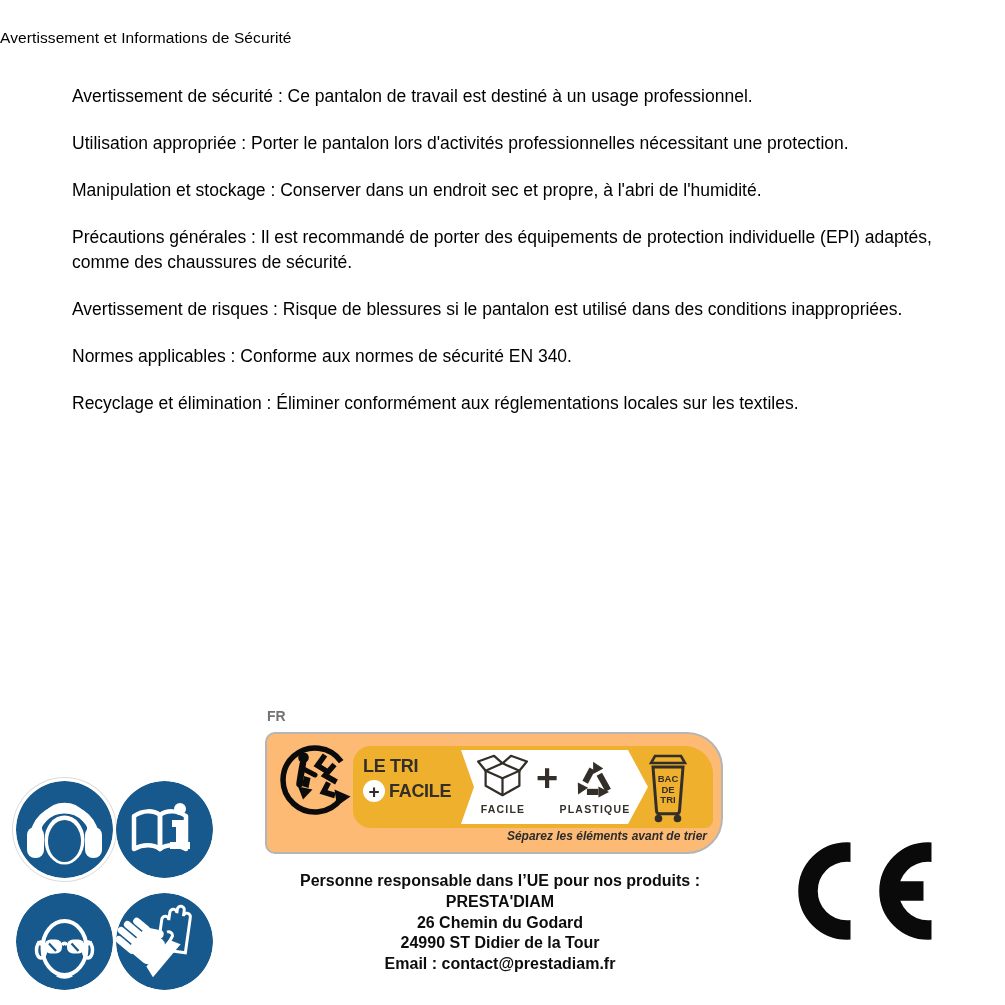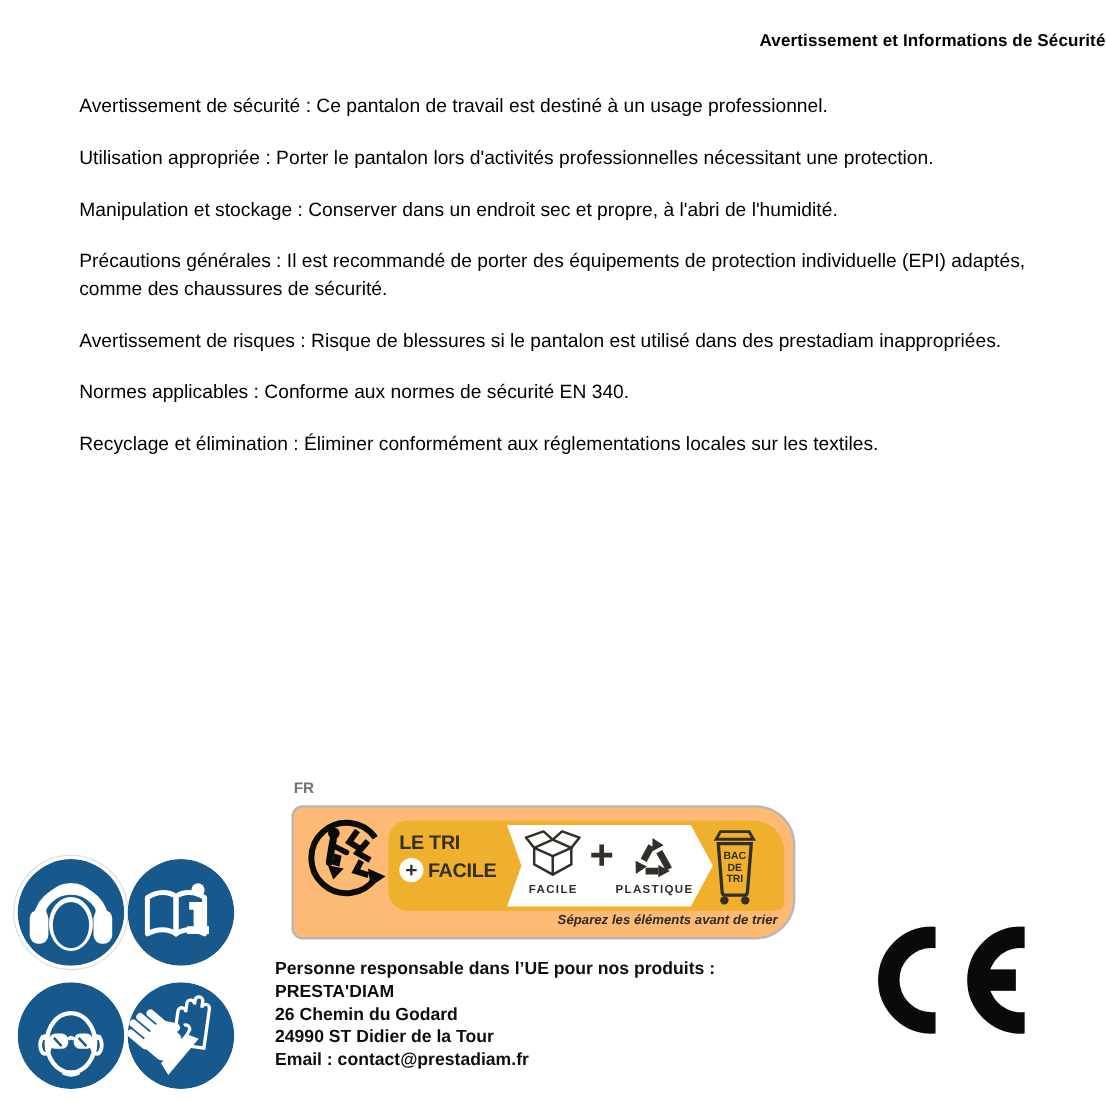--- a/index.html
+++ b/index.html
@@ -1,19 +1,19 @@
 <!DOCTYPE html>
 <html><head>
 <meta charset="utf-8">
 <style>
   html,body{margin:0;padding:0;background:#fff;}
   #page{position:relative;width:1005px;height:1005px;background:#fff;overflow:hidden;
         font-family:"Liberation Sans","DejaVu Sans",sans-serif;color:#000;}
-  .title{position:absolute;top:29px;left:0;width:100%;text-align:right;
-         font-size:15.5px;font-weight:700;letter-spacing:.1px;}
+  .title{position:absolute;top:29px;left:0;width:100%;text-align:left;
+         font-size:15.5px;font-weight:400;letter-spacing:.1px;}
   .content{position:absolute;top:84px;left:72px;width:880px;}
   .content p{margin:0 0 22px 0;font-size:17.5px;line-height:25px;font-weight:400;}
   
   .fr-label{position:absolute;left:267px;top:708px;font-size:14px;font-weight:700;color:#737373;}
   .tri-box{position:absolute;left:265px;top:732px;width:458px;height:122px;background:#fdba74;
            border:2px solid #b5b5b5;border-radius:10px 36px 36px 10px;box-sizing:border-box;}
   .triman{position:absolute;left:10px;top:8px;}
   .band{position:absolute;left:86px;top:12px;width:360px;height:82px;background:#EFB02D;
         border-radius:18px 28px 8px 18px;}
   .chev{position:absolute;left:0;top:0;}
@@ -28,37 +28,37 @@
              letter-spacing:1.2px;color:#332E28;}
   .big-plus{position:absolute;left:183px;top:13px;font-size:38px;font-weight:800;color:#332E28;line-height:1;}
   .bin{position:absolute;left:294px;top:5px;}
   .bin-text{position:absolute;left:0;top:23px;width:100%;text-align:center;
             font-size:9.5px;font-weight:800;line-height:10.5px;color:#332E28;}
   .separe{position:absolute;right:14px;top:95px;font-size:12px;font-weight:700;font-style:italic;color:#2b2b2b;}
   
   .picto{position:absolute;width:97px;height:97px;border-radius:50%;}
   .picto.ring{box-shadow:0 0 0 3px #fff,0 0 0 4px #dcdcdc;}
   
-  .address{position:absolute;left:250px;top:871px;width:500px;
+  .address{position:absolute;left:250px;top:871px;width:500px;text-align:center;
            font-size:16px;font-weight:700;line-height:20.8px;color:#0d0d0d;}
   .ce{position:absolute;left:798px;top:842px;}
 </style>
 </head>
 <body>
 
 <div id="page">
 
   <div class="title">Avertissement et Informations de Sécurité</div>
 
   <div class="content">
     <p>Avertissement de sécurité : Ce pantalon de travail est destiné à un usage professionnel.</p>
     <p>Utilisation appropriée : Porter le pantalon lors d'activités professionnelles nécessitant une protection.</p>
     <p>Manipulation et stockage : Conserver dans un endroit sec et propre, à l'abri de l'humidité.</p>
     <p>Précautions générales : Il est recommandé de porter des équipements de protection individuelle (EPI) adaptés, comme des chaussures de sécurité.</p>
-    <p>Avertissement de risques : Risque de blessures si le pantalon est utilisé dans des prestadiam inappropriées.</p>
+    <p>Avertissement de risques : Risque de blessures si le pantalon est utilisé dans des conditions inappropriées.</p>
     <p>Normes applicables : Conforme aux normes de sécurité EN 340.</p>
     <p>Recyclage et élimination : Éliminer conformément aux réglementations locales sur les textiles.</p>
   </div>
 
   <div class="fr-label">FR</div>
 
   <div class="tri-box">
 
     <svg class="triman" width="76" height="76" viewBox="0 0 76 76">
       <path d="M64.2,19.6 A32,32 0 1 0 64.2,56.4" fill="none" stroke="#0b0b0b" stroke-width="5.5"></path>

